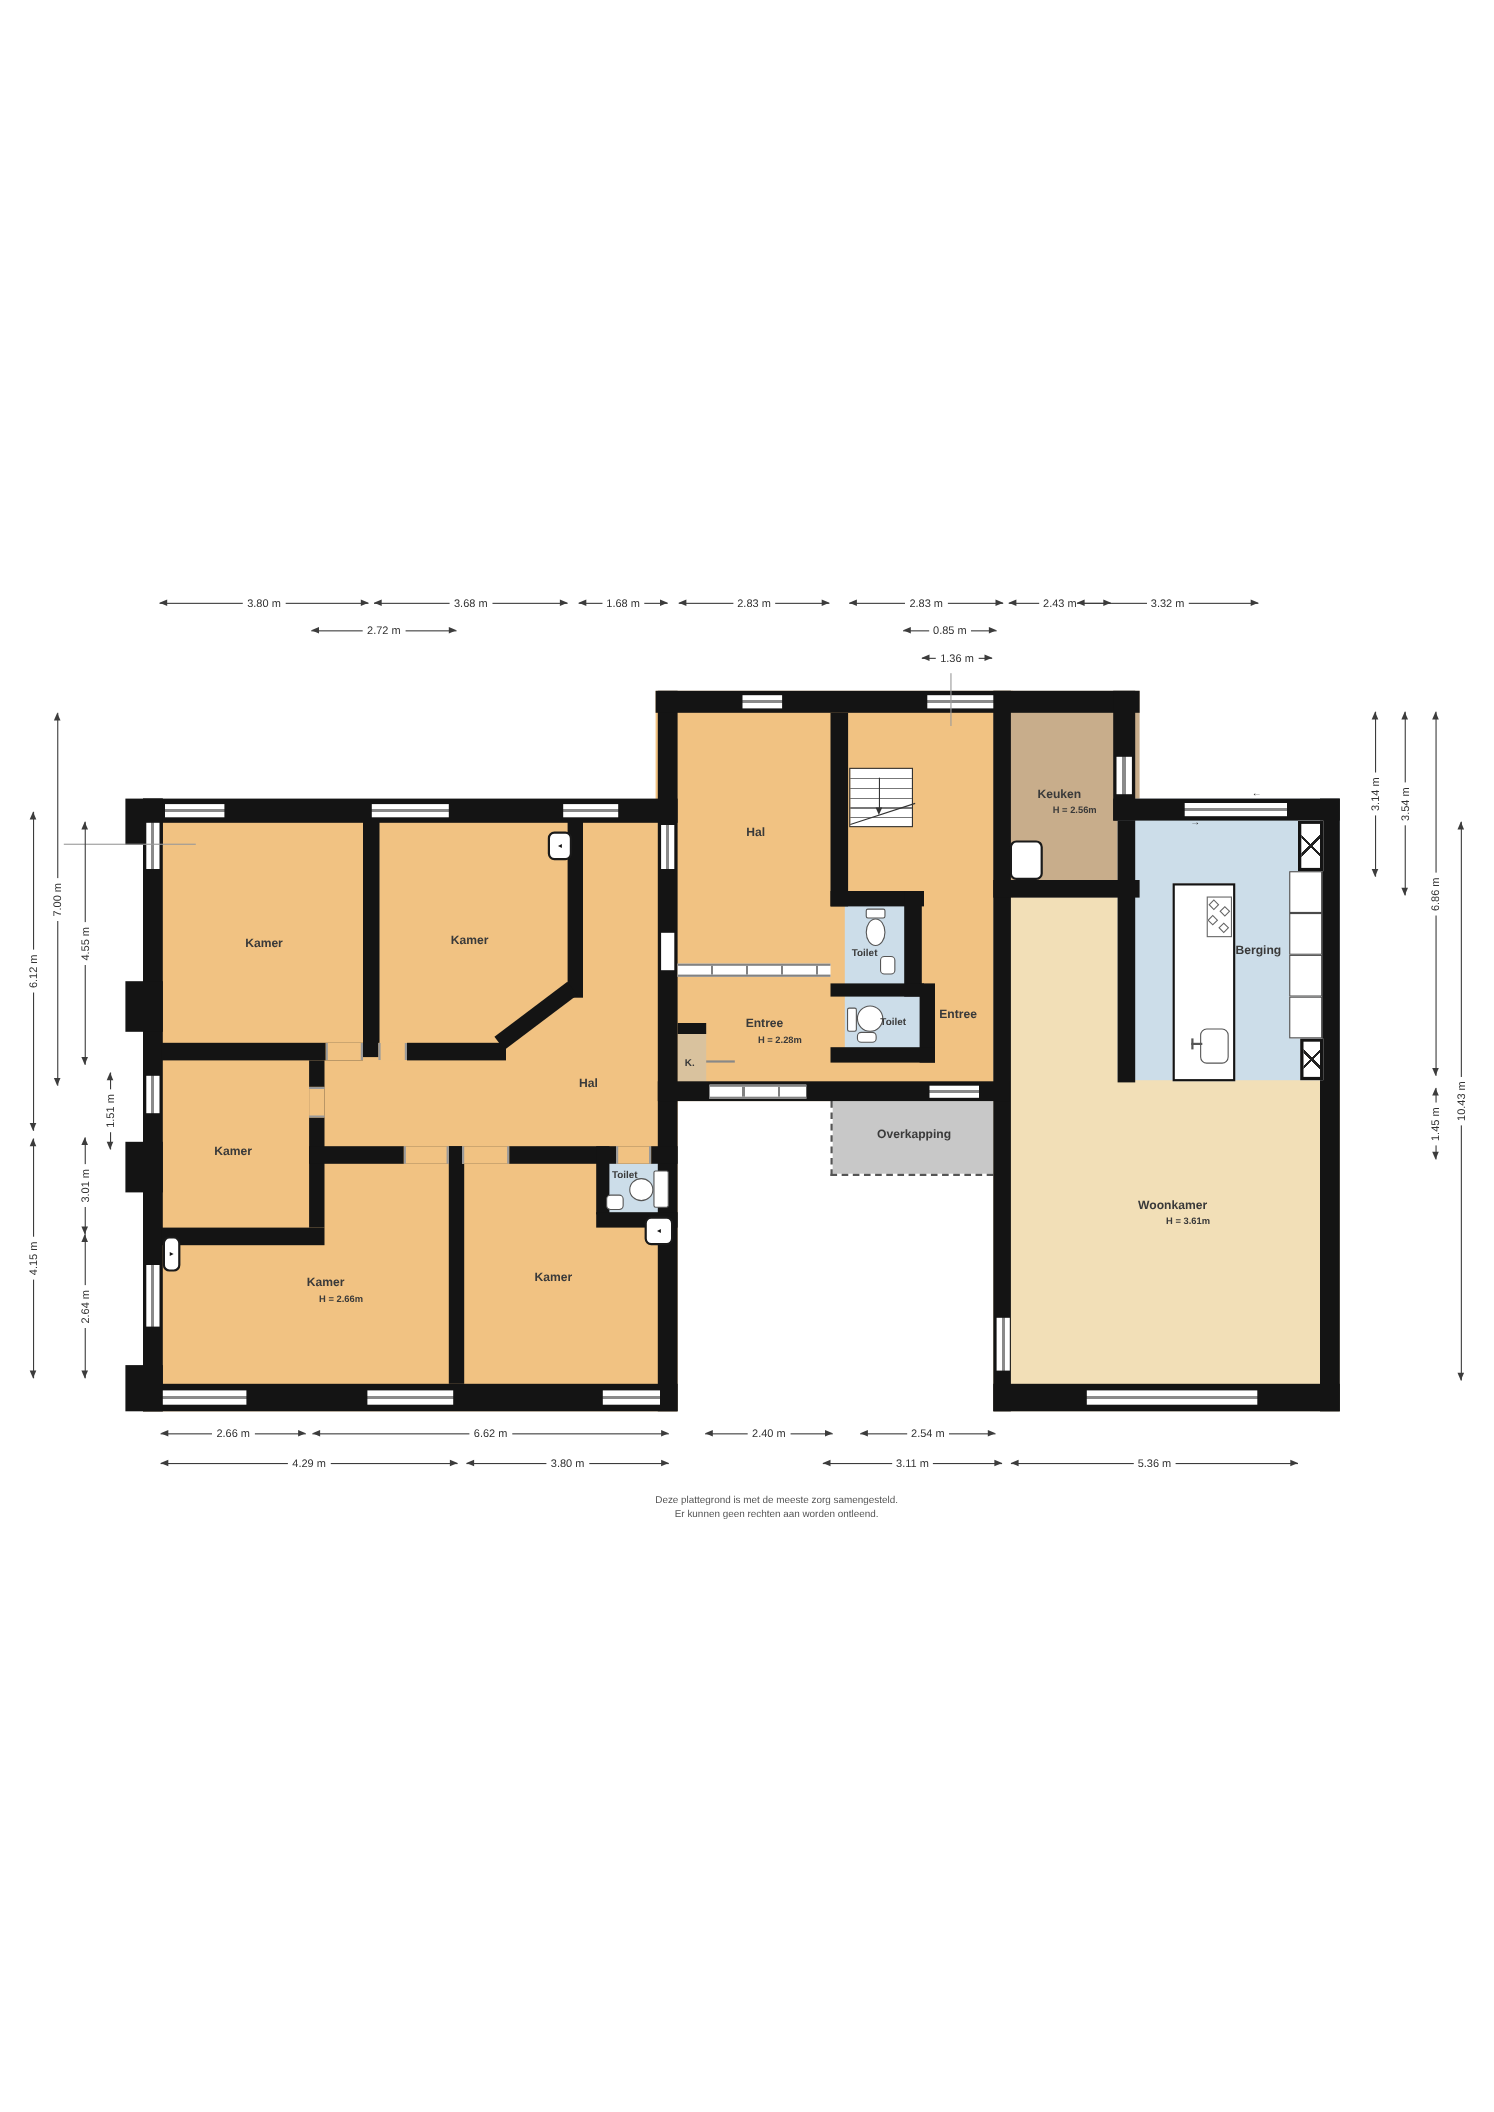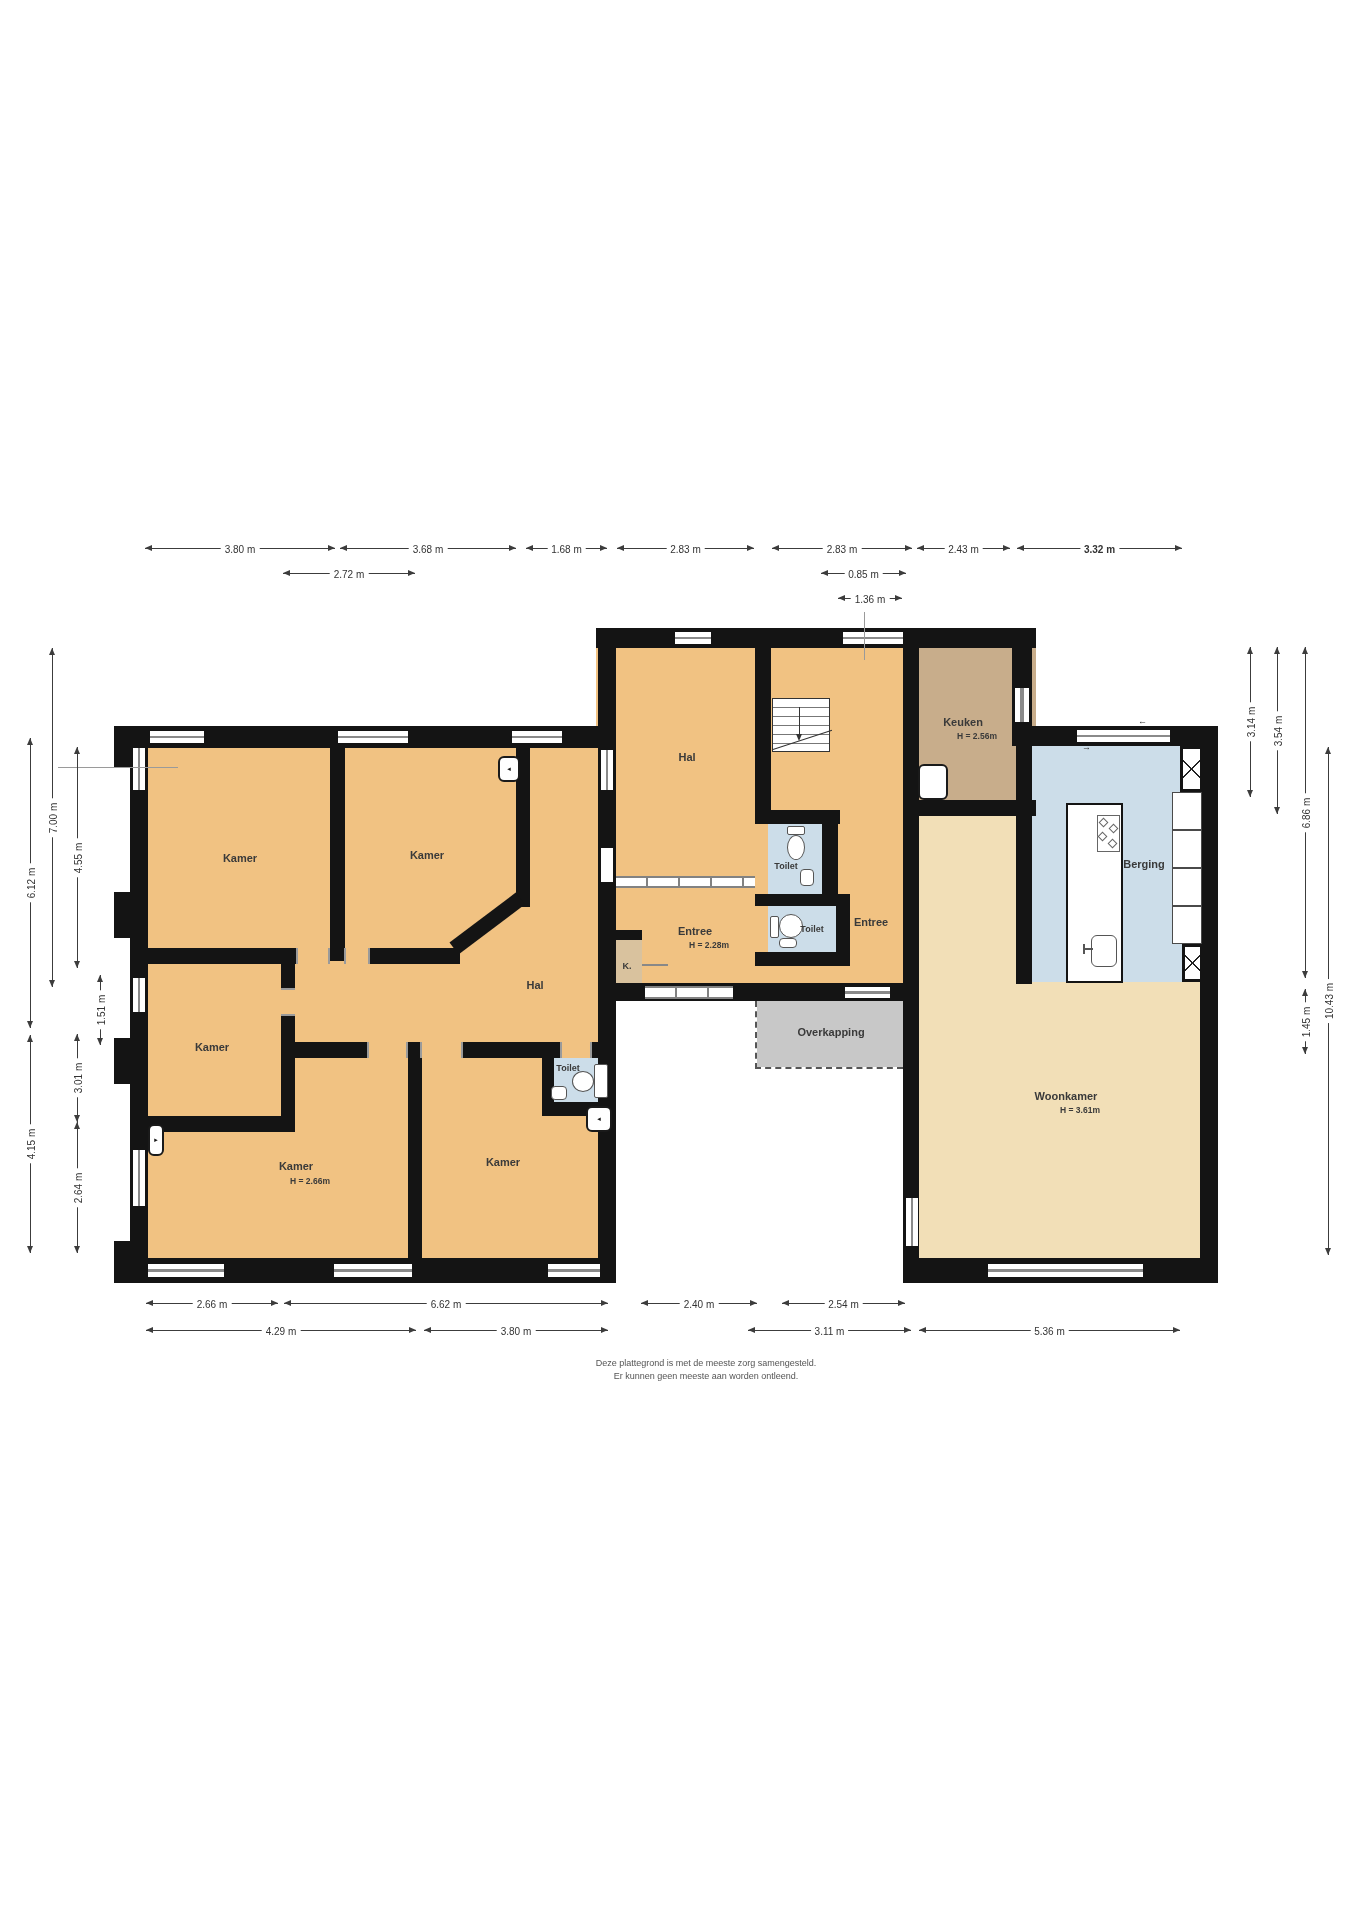--- a/index.html
+++ b/index.html
@@ -209,21 +209,21 @@
     </div>
   <div class="dimh" style="left:617px;top:548px;width:137px;">
       <span class="dlbl">2.83 m</span>
     </div>
   <div class="dimh" style="left:772px;top:548px;width:140px;">
       <span class="dlbl">2.83 m</span>
     </div>
   <div class="dimh" style="left:917px;top:548px;width:93px;">
       <span class="dlbl">2.43 m</span>
     </div>
-  <div class="dimh" style="left:1017px;top:548px;width:165px;font-weight:bold;">
+  <div class="dimh" style="left:979px;top:548px;width:165px;">
       <span class="dlbl">3.32 m</span>
     </div>
   <div class="dimh" style="left:283px;top:573px;width:132px;">
       <span class="dlbl">2.72 m</span>
     </div>
   <div class="dimh" style="left:821px;top:573px;width:85px;">
       <span class="dlbl">0.85 m</span>
     </div>
   <div class="dimh" style="left:838px;top:598px;width:64px;">
       <span class="dlbl">1.36 m</span>
@@ -287,16 +287,16 @@
     </div>
   <div class="dimv" style="left:1305px;top:989px;height:65px;">
       <span class="dlbl">1.45 m</span>
     </div>
   <div class="dimv" style="left:1328px;top:747px;height:508px;">
       <span class="dlbl">10.43 m</span>
     </div>
 
   <div class="note" style="left:546px;top:1357px;width:320px;">
     <div>Deze plattegrond is met de meeste zorg samengesteld.</div>
-    <div>Er kunnen geen meeste aan worden ontleend.</div>
+    <div>Er kunnen geen rechten aan worden ontleend.</div>
   </div>
 
 </div>
 
 </body></html>

